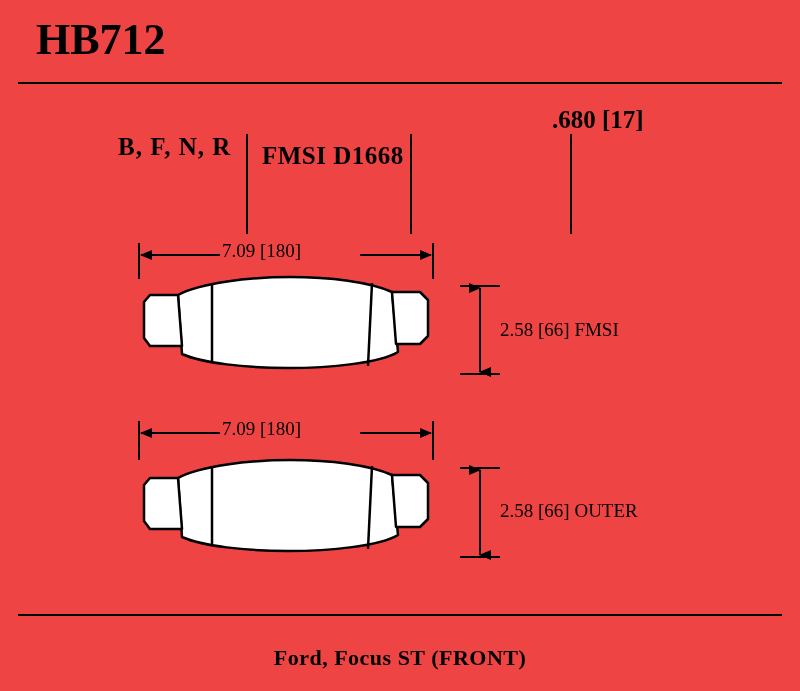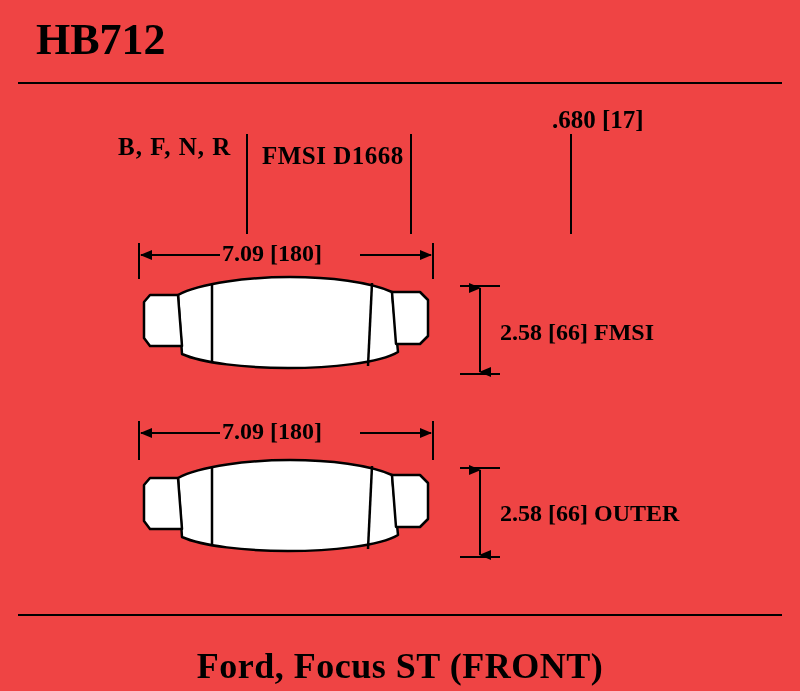--- a/index.html
+++ b/index.html
@@ -75,38 +75,38 @@
     width: 2px;
     background: #000;
   }
   #tick-fmsi-left  { left: 246px; top: 134px; height: 100px; }
   #tick-fmsi-right { left: 410px; top: 134px; height: 100px; }
   #tick-thick      { left: 570px; top: 134px; height: 100px; }
 
   .dim-label {
     position: absolute;
     font-family: "Liberation Serif", serif;
-    font-weight: bold;
-    font-size: 24px;
+    font-weight: normal;
+    font-size: 19px;
     white-space: nowrap;
   }
   #wlabel-inner { left: 222px; top: 240px; }
   #wlabel-outer { left: 222px; top: 418px; }
   #hlabel-inner { left: 500px; top: 319px; }
   #hlabel-outer { left: 500px; top: 500px; }
 
   .footer {
     position: absolute;
     left: 0;
     right: 0;
     top: 645px;
     text-align: center;
     font-family: "Liberation Serif", serif;
     font-weight: bold;
-    font-size: 36px;
+    font-size: 22px;
     letter-spacing: 0.5px;
   }
   svg.dwg {
     position: absolute;
     left: 0;
     top: 0;
     width: 800px;
     height: 691px;
     pointer-events: none;
   }

